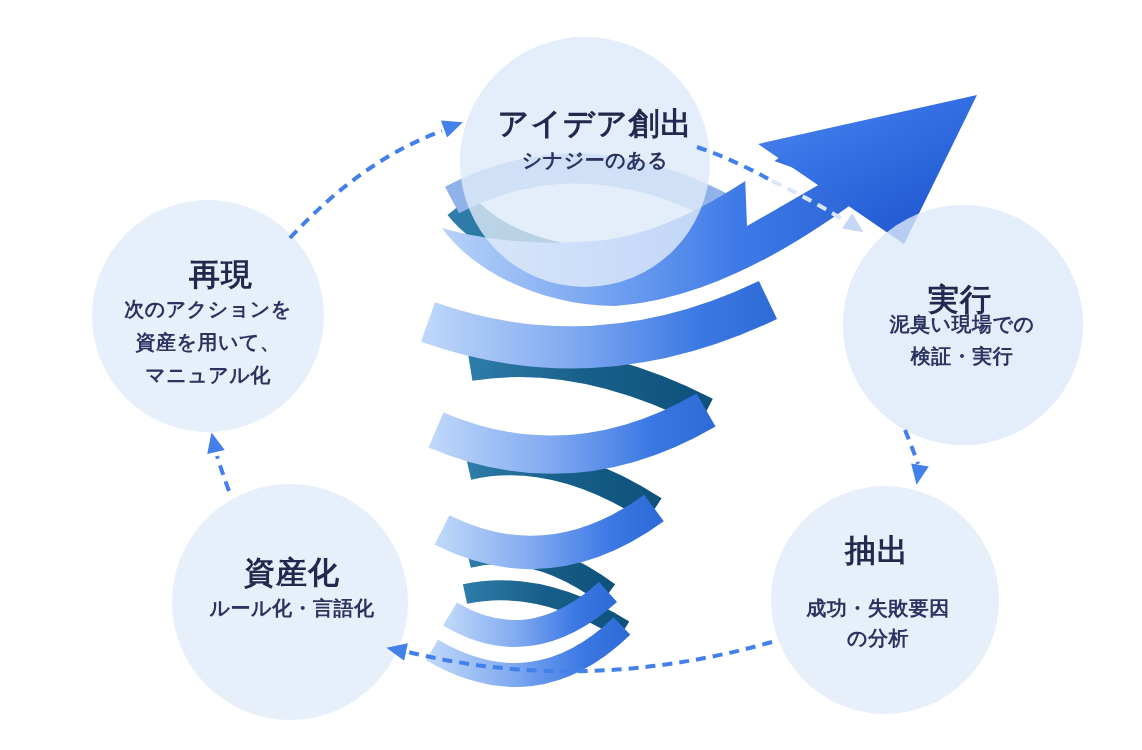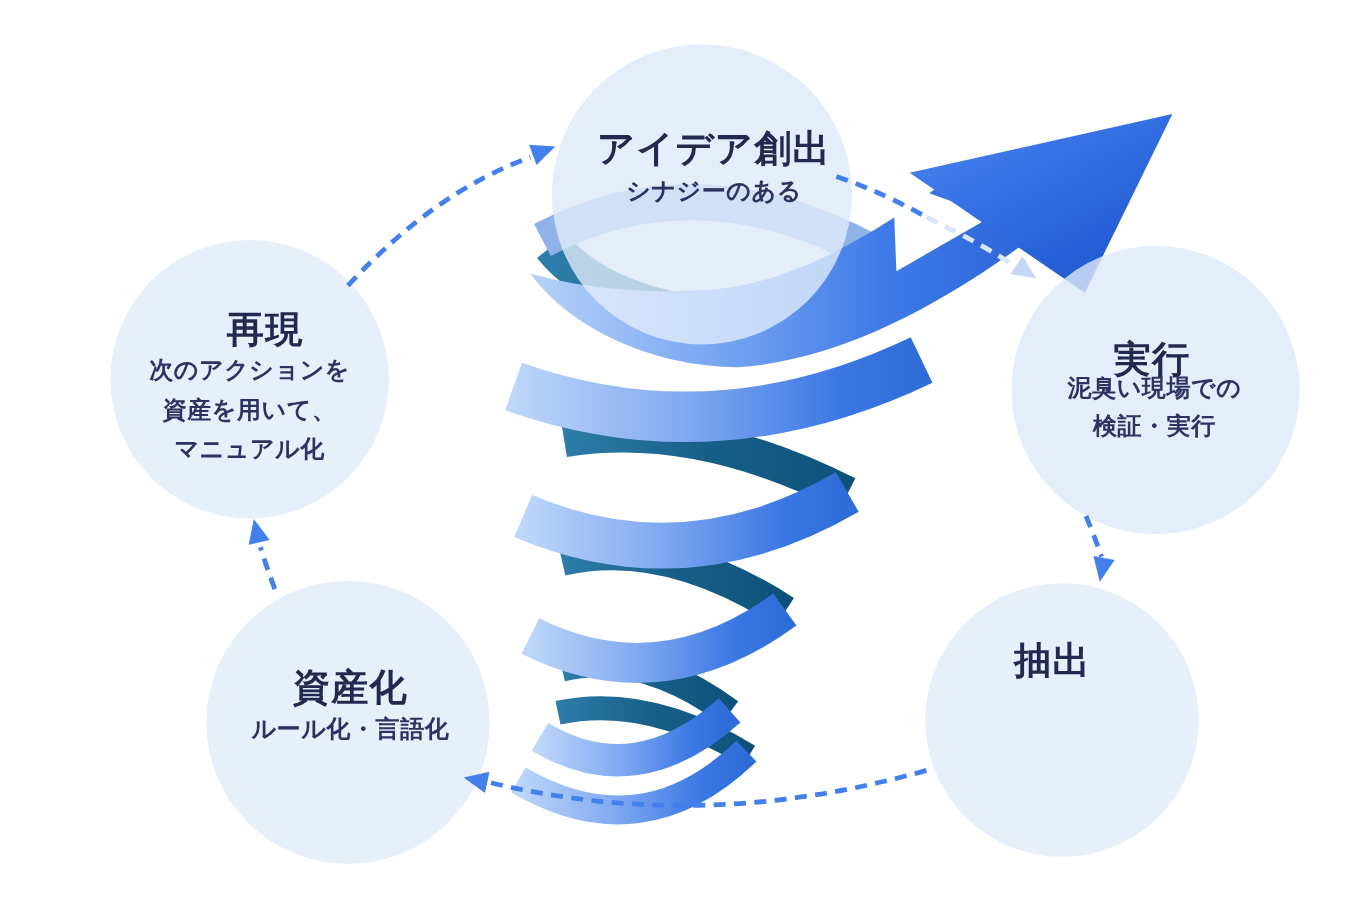--- a/index.html
+++ b/index.html
@@ -123,20 +123,24 @@
     <span class="sub-line">シナジーのある</span>
   </div>
 
   <div class="node-title" style="left:960px;top:279px">実行</div>
   <div class="node-sub lh32" style="left:962px;top:308px">
     <span class="sub-line">泥臭い現場での</span>
     <span class="sub-line">検証・実行</span>
   </div>
 
   <div class="node-title" style="left:877px;top:530px">抽出</div>
+  <div class="node-sub lh30" style="left:878px;top:593px">
+    <span class="sub-line">成功・失敗要因</span>
+    <span class="sub-line">の分析</span>
+  </div>
 
   <div class="node-title" style="left:292px;top:552px">資産化</div>
   <div class="node-sub lh30" style="left:292px;top:593px">
     <span class="sub-line">ルール化・言語化</span>
   </div>
 
   <div class="node-title" style="left:221px;top:254px">再現</div>
   <div class="node-sub lh33" style="left:208px;top:293px">
     <span class="sub-line">次のアクションを</span>
     <span class="sub-line">資産を用いて、</span>

